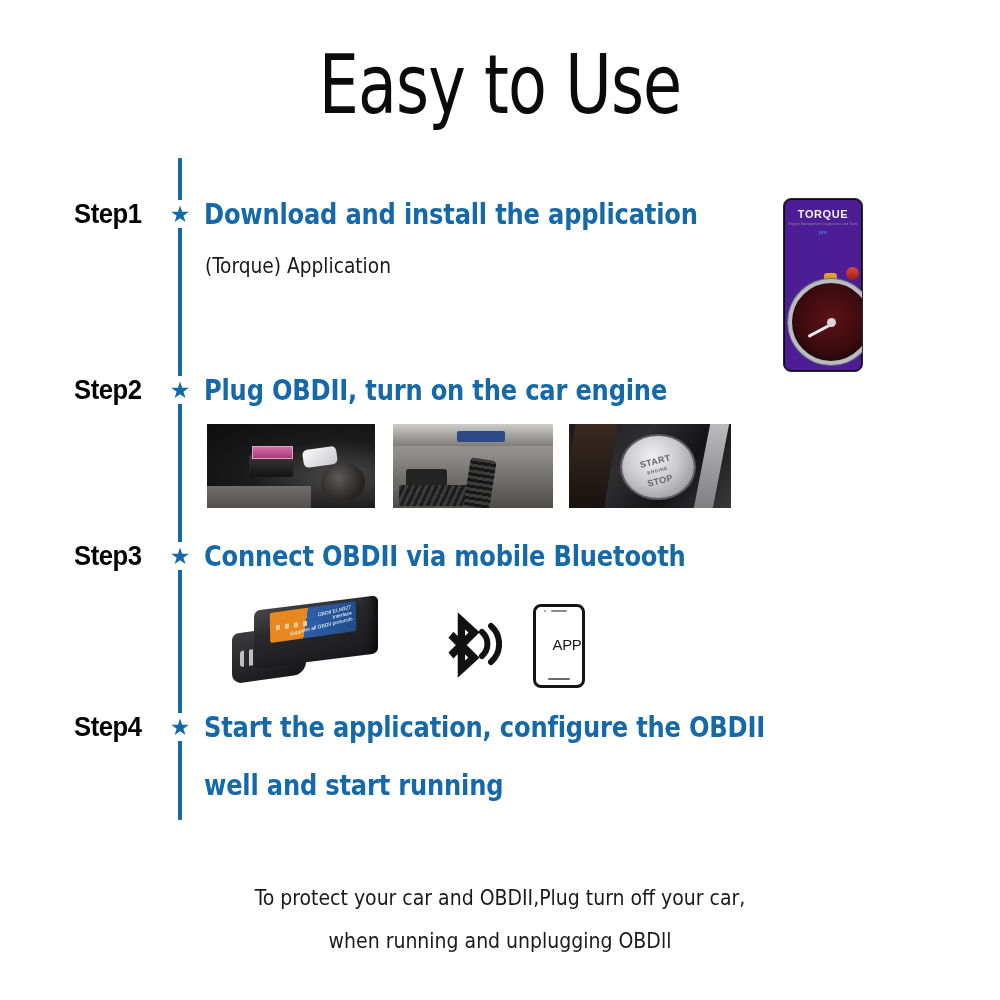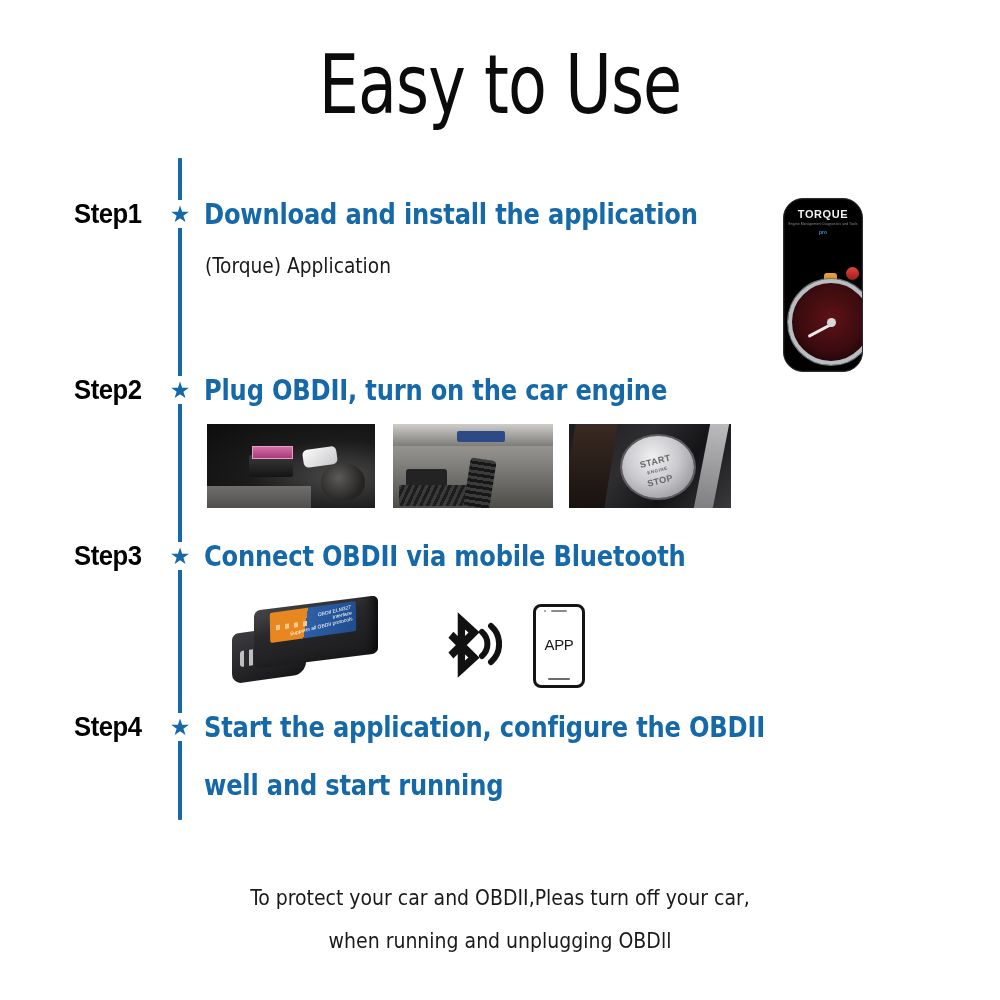--- a/index.html
+++ b/index.html
@@ -112,22 +112,22 @@
     transform-origin: 0 50%;
   }
 
   
   .torque-phone {
     position: absolute;
     left: 783px;
     top: 198px;
     width: 78px;
     height: 172px;
-    background: #000000;
-    border-radius: 20px;
+    background: #4c1d95;
+    border-radius: 8px;
     border: 1px solid #2b2b2e;
     box-shadow: 0 0 0 1px #0d0d0f inset;
     overflow: hidden;
   }
   .tq-brand {
     position: absolute;
     top: 9px; left: 0; width: 100%;
     text-align: center;
     color: #f2f2f2;
     font-family: "Liberation Sans", sans-serif;
@@ -387,20 +387,21 @@
   .phone-app .app-text {
     position: absolute;
     left: 0; top: 50%;
     margin-top: -10px;
     width: 100%;
     text-align: center;
     font-family: "Liberation Sans", sans-serif;
     font-size: 15px;
     color: #1a1a1a;
     letter-spacing: -0.3px;
+    padding-left: 8px;
   }
   .phone-app .home-bar {
     position: absolute;
     left: 50%; bottom: 5px;
     width: 22px; height: 2px;
     margin-left: -11px;
     background: #6b6b6b;
     border-radius: 2px;
   }
 
@@ -514,14 +515,14 @@
   <div class="speaker-dot"></div>
   <div class="notch"></div>
   <div class="app-text">APP</div>
   <div class="home-bar"></div>
 </div>
 
 <div class="step-label s4">Step4</div>
 <div class="step-headline h4">Start the application, configure the OBDII</div>
 <div class="step-headline h4b">well and start running</div>
 
-<div class="footer-note l1">To protect your car and OBDII,Pleas turn off your car,</div>
+<div class="footer-note l1">To protect your car and OBDII,Plug turn off your car,</div>
 <div class="footer-note l2">when running and unplugging OBDll</div>
 
 </body></html>

